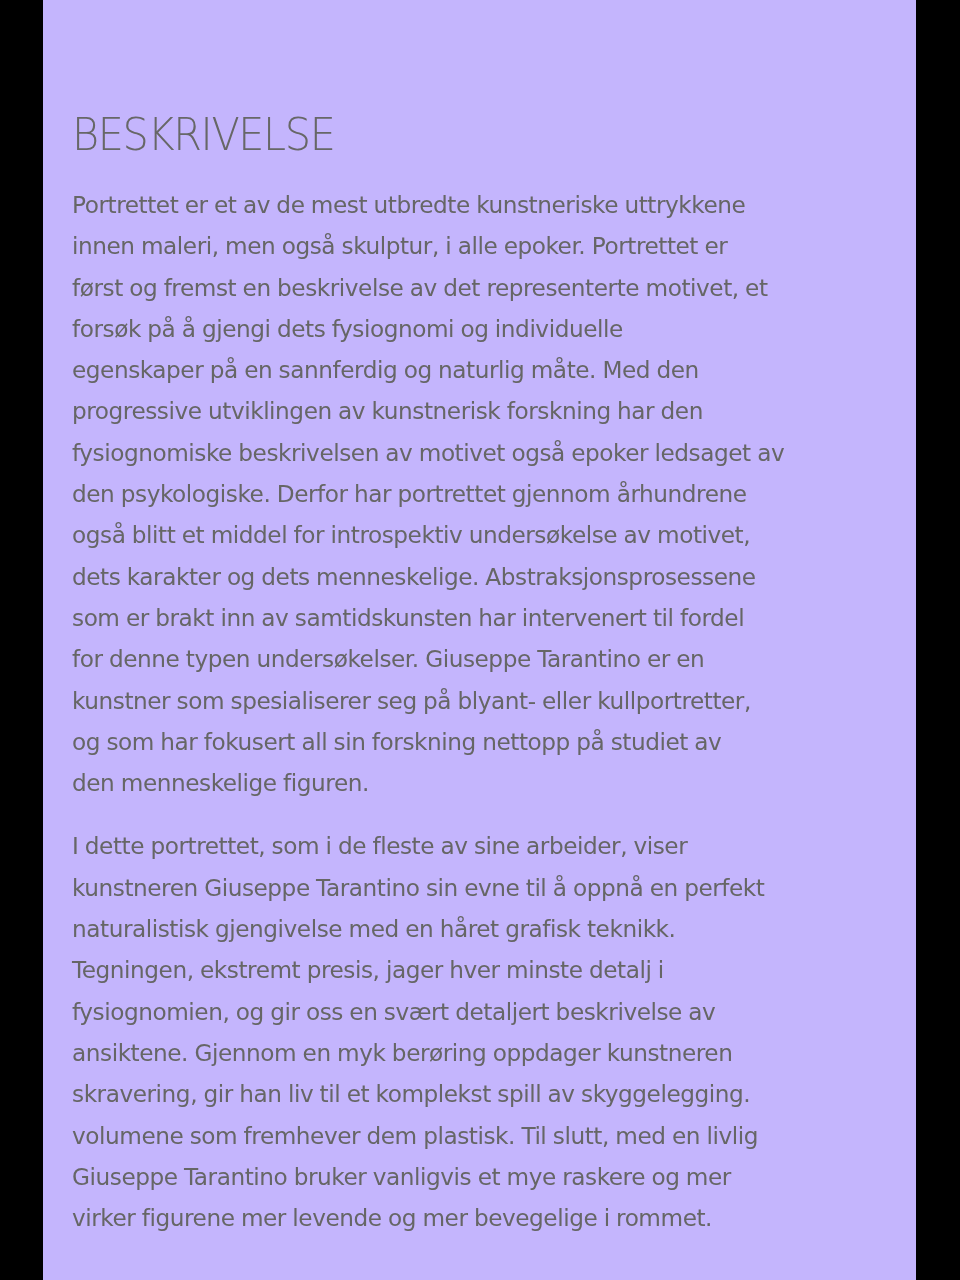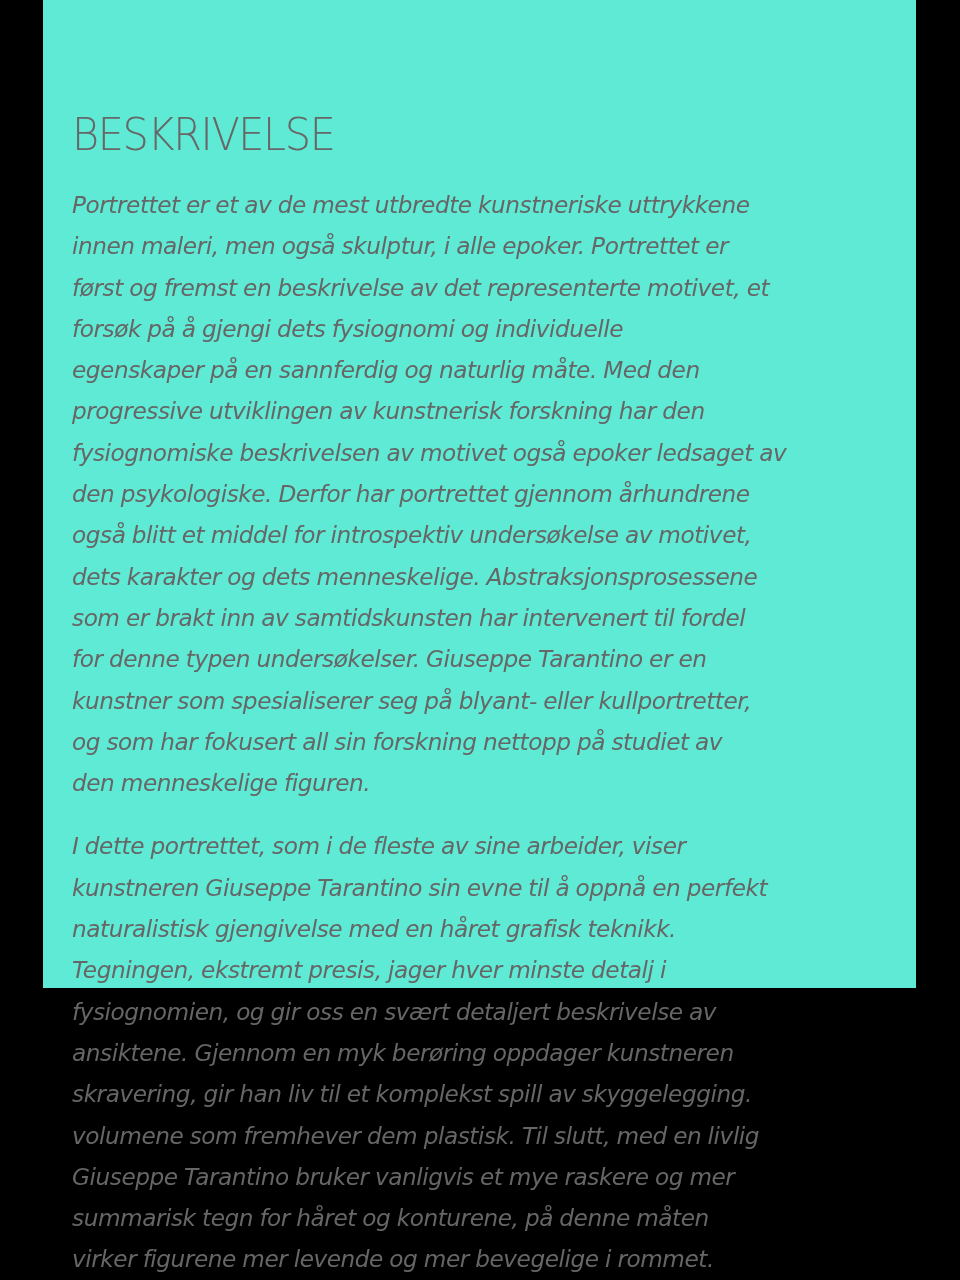--- a/index.html
+++ b/index.html
@@ -8,22 +8,22 @@
       width: 960px;
       height: 1280px;
       background: #000000;
       overflow: hidden;
     }
     .page {
       position: absolute;
       left: 43px;
       top: 0;
       width: 873px;
-      height: 988px;
-      background: #5eead4;
+      height: 1280px;
+      background: #c4b5fd;
     }
     .content {
       position: absolute;
       left: 29px;
       top: 104px;
       width: 800px;
       color: #666666;
       font-family: "DejaVu Sans", sans-serif;
     }
     h1 {
@@ -43,21 +43,20 @@
       line-height: 41.3px;
       letter-spacing: -0.45px;
       word-spacing: -0.5px;
       color: #666666;
       font-weight: normal;
       white-space: normal;
     }
     .line {
       display: block;
       white-space: nowrap;
-      font-style: italic;
     }
   </style>
 </head>
 <body>
 
 <div class="page">
   <div class="content">
     <h1>BESKRIVELSE</h1>
 
     <p class="para">
@@ -81,17 +80,16 @@
     <p class="para">
       <span class="line">I dette portrettet, som i de fleste av sine arbeider, viser</span>
       <span class="line">kunstneren Giuseppe Tarantino sin evne til å oppnå en perfekt</span>
       <span class="line">naturalistisk gjengivelse med en håret grafisk teknikk.</span>
       <span class="line">Tegningen, ekstremt presis, jager hver minste detalj i</span>
       <span class="line">fysiognomien, og gir oss en svært detaljert beskrivelse av</span>
       <span class="line">ansiktene. Gjennom en myk berøring oppdager kunstneren</span>
       <span class="line">skravering, gir han liv til et komplekst spill av skyggelegging.</span>
       <span class="line">volumene som fremhever dem plastisk. Til slutt, med en livlig</span>
       <span class="line">Giuseppe Tarantino bruker vanligvis et mye raskere og mer</span>
-      <span class="line">summarisk tegn for håret og konturene, på denne måten</span>
       <span class="line">virker figurene mer levende og mer bevegelige i rommet.</span>
     </p>
   </div>
 </div>
 
 </body></html>

